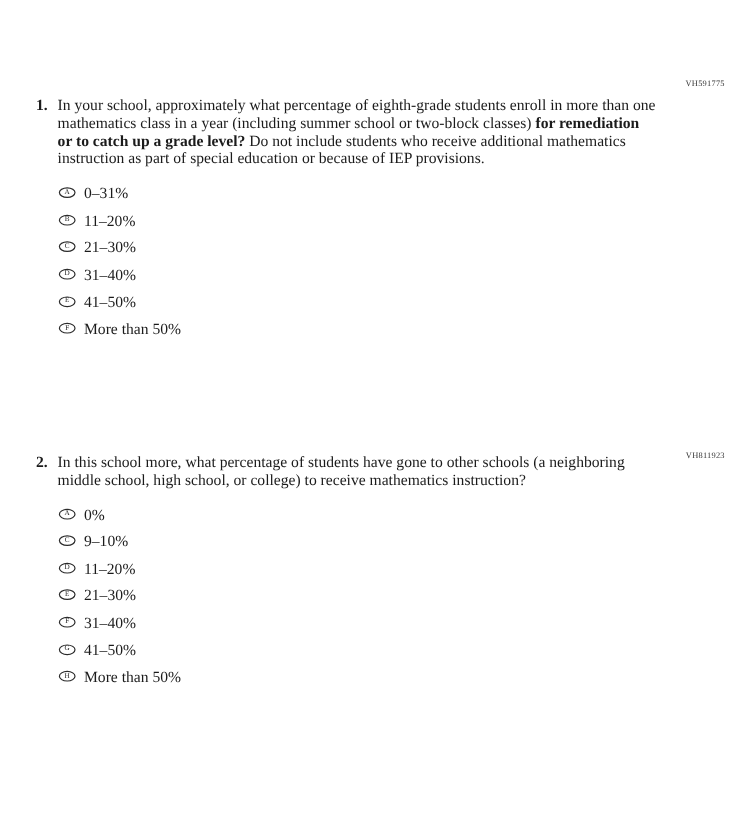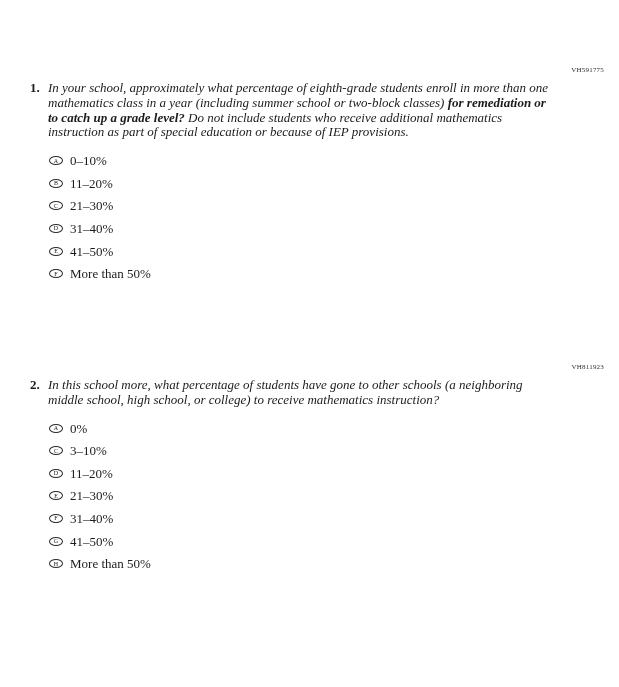--- a/index.html
+++ b/index.html
@@ -18,41 +18,40 @@
     overflow: hidden;
   }
   .item-code {
     position: absolute;
     right: 15px;
     font-size: 7px;
     letter-spacing: 0.2px;
     color: #303030;
   }
   #code-1 { top: 66px; }
-  #code-2 { top: 363px; }
+  #code-2 { top: 376px; }
   .question {
     position: absolute;
     left: 30px;
     display: flex;
     align-items: flex-start;
   }
   #question-1 { top: 81px; }
   #question-2 { top: 378px; }
   .q-number {
     flex: 0 0 18px;
     width: 18px;
     font-weight: bold;
     font-size: 13px;
     line-height: 14.8px;
   }
   .q-body { width: 500px; }
   .q-prompt {
     font-size: 13px;
     line-height: 14.8px;
-    font-style: italic;
   }
   .q-prompt .bold { font-weight: bold; }
   .options {
     list-style: none;
     margin-top: 13px;
     padding-left: 1px;
   }
   .option-row {
     display: flex;
     align-items: center;
@@ -87,21 +86,21 @@
 
   <span class="item-code" id="code-1">VH591775</span>
 
   <div class="question" id="question-1">
     <span class="q-number">1.</span>
     <div class="q-body">
       <div class="q-prompt"><span>In your school, approximately what percentage of eighth-grade students enroll in more than one mathematics class in a year (including summer school or two-block classes) </span><span class="bold">for remediation or to catch up a grade level?</span><span> Do not include students who receive additional mathematics instruction as part of special education or because of IEP provisions.</span></div>
       <ul class="options">
         <li class="option-row">
           <span class="bubble">A</span>
-          <span class="option-label">0–10%</span>
+          <span class="option-label">0–31%</span>
         </li>
         <li class="option-row">
           <span class="bubble">B</span>
           <span class="option-label">11–20%</span>
         </li>
         <li class="option-row">
           <span class="bubble">C</span>
           <span class="option-label">21–30%</span>
         </li>
         <li class="option-row">
@@ -126,21 +125,21 @@
     <span class="q-number">2.</span>
     <div class="q-body">
       <div class="q-prompt"><span>In this school more, what percentage of students have gone to other schools (a neighboring middle school, high school, or college) to receive mathematics instruction?</span><span class="bold"></span><span></span></div>
       <ul class="options">
         <li class="option-row">
           <span class="bubble">A</span>
           <span class="option-label">0%</span>
         </li>
         <li class="option-row">
           <span class="bubble">C</span>
-          <span class="option-label">3–10%</span>
+          <span class="option-label">9–10%</span>
         </li>
         <li class="option-row">
           <span class="bubble">D</span>
           <span class="option-label">11–20%</span>
         </li>
         <li class="option-row">
           <span class="bubble">E</span>
           <span class="option-label">21–30%</span>
         </li>
         <li class="option-row">

